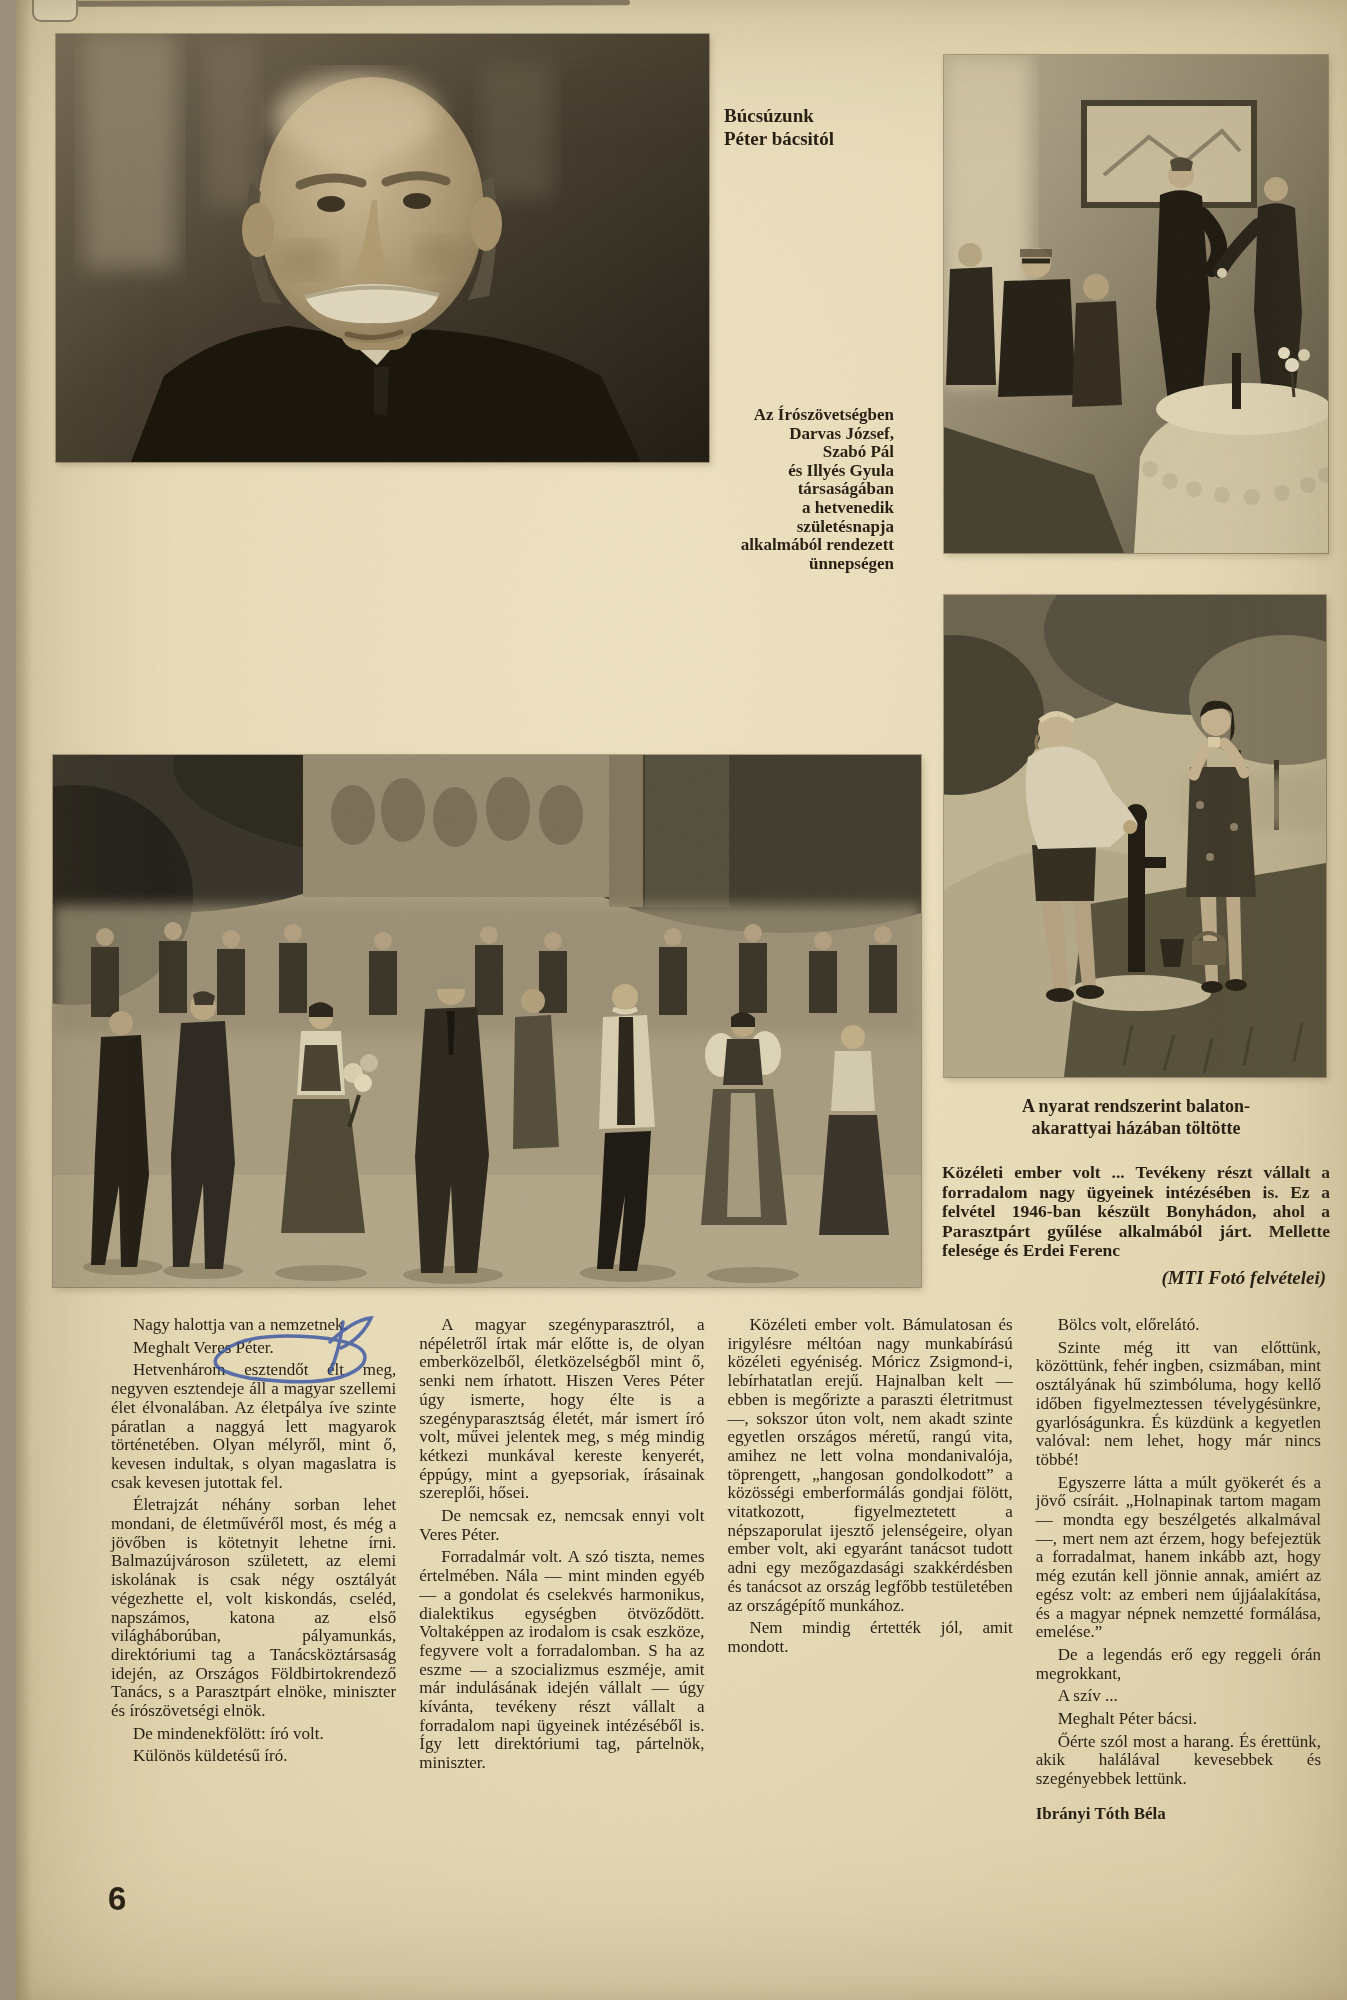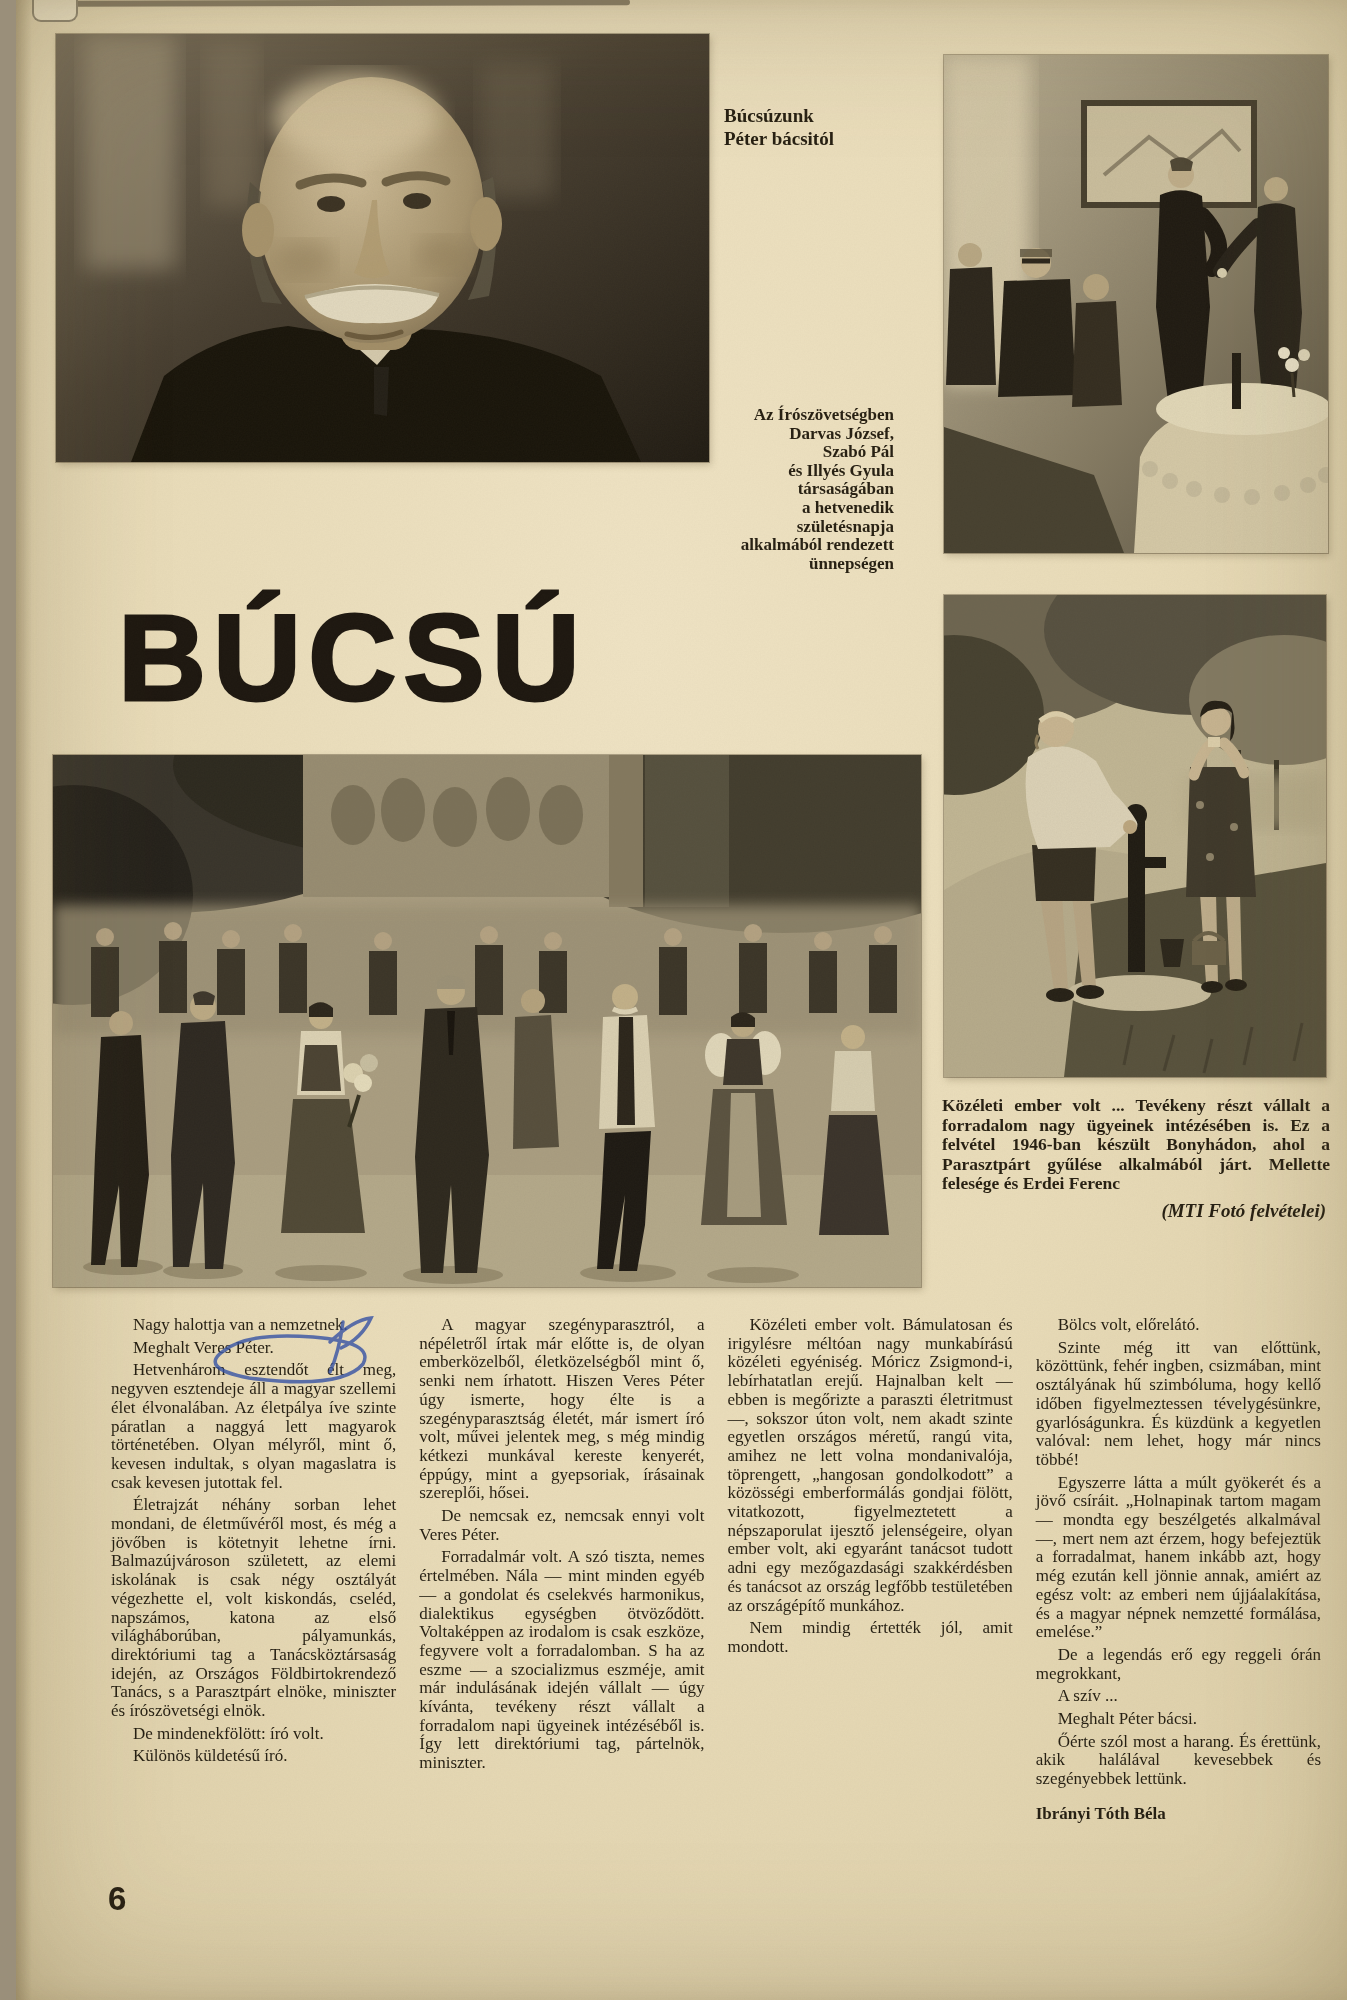--- a/index.html
+++ b/index.html
@@ -188,21 +188,20 @@
   <div class="rightcap">Az Írószövetségben
 Darvas József,
 Szabó Pál
 és Illyés Gyula
 társaságában
 a hetvenedik
 születésnapja
 alkalmából rendezett
 ünnepségen</div>
 
-  <h1 class="headline">BÚCSÚ</h1>
 
   <div class="photo" style="left:37px; top:755px;">
     <svg width="868" height="532" viewBox="0 0 868 532">
       <defs>
         <filter id="c2blur">
             <feGaussianBlur stdDeviation="7"></feGaussianBlur>
           </filter>
         <filter id="g3">
             <feTurbulence type="fractalNoise" baseFrequency=".8" numOctaves="2"></feTurbulence>
           <feColorMatrix type="matrix" values="0 0 0 0 .15 0 0 0 0 .13 0 0 0 0 .09 0 0 0 .8 0"></feColorMatrix>
@@ -377,20 +376,22 @@
       <g>
         <path d="M216 344 L240 344 L236 372 L220 372 Z" fill="#2a251a"></path>
         <rect x="248" y="346" width="34" height="24" fill="#6b6148"></rect>
         <path d="M250 346 Q264 330 280 346" stroke="#6b6148" stroke-width="4" fill="none"></path>
       </g>
       <rect width="382" height="482" filter="url(#g4)" opacity=".08"></rect>
     </svg>
   </div>
 
   <div class="caption-block">
+    <div class="pumpcap">A nyarat rendszerint balaton-
+akarattyai házában töltötte</div>
     <p class="leadcap">Közéleti ember volt ... Tevékeny részt vállalt a forradalom nagy ügyeinek intézésében is. Ez a felvétel 1946-ban készült Bonyhádon, ahol a Parasztpárt gyűlése alkalmából járt. Mellette felesége és Erdei Ferenc</p>
     <div class="credit">(MTI Fotó felvételei)</div>
   </div>
 
   <div class="columns">
     <div class="col">
       <p>Nagy halottja van a nemzetnek.</p>
       <p>Meghalt Veres Péter.</p>
       <p>Hetvenhárom esztendőt élt meg, negyven esztendeje áll a magyar szellemi élet élvonalában. Az életpálya íve szinte páratlan a naggyá lett magyarok történetében. Olyan mélyről, mint ő, kevesen indultak, s olyan magaslatra is csak kevesen jutottak fel.</p>
       <p>Életrajzát néhány sorban lehet mondani, de életművéről most, és még a jövőben is kötetnyit lehetne írni. Balmazújvároson született, az elemi iskolának is csak négy osztályát végezhette el, volt kiskondás, cseléd, napszámos, katona az első világháborúban, pályamunkás, direktóriumi tag a Tanácsköztársaság idején, az Országos Földbirtokrendező Tanács, s a Parasztpárt elnöke, miniszter és írószövetségi elnök.</p>

